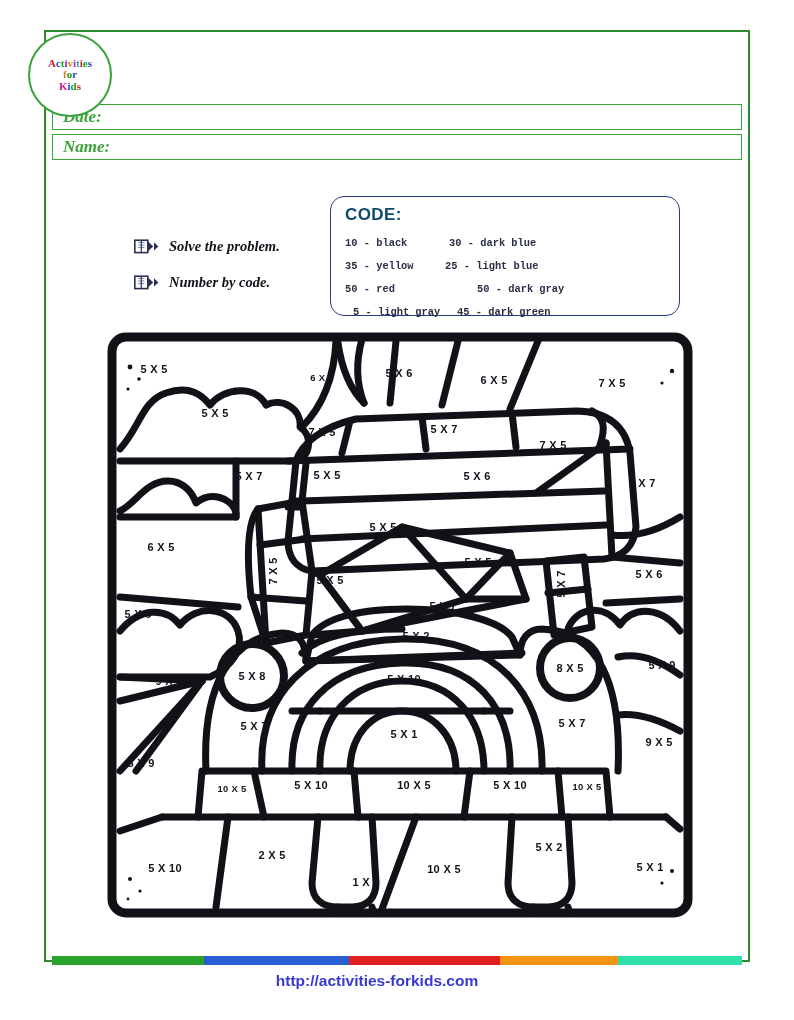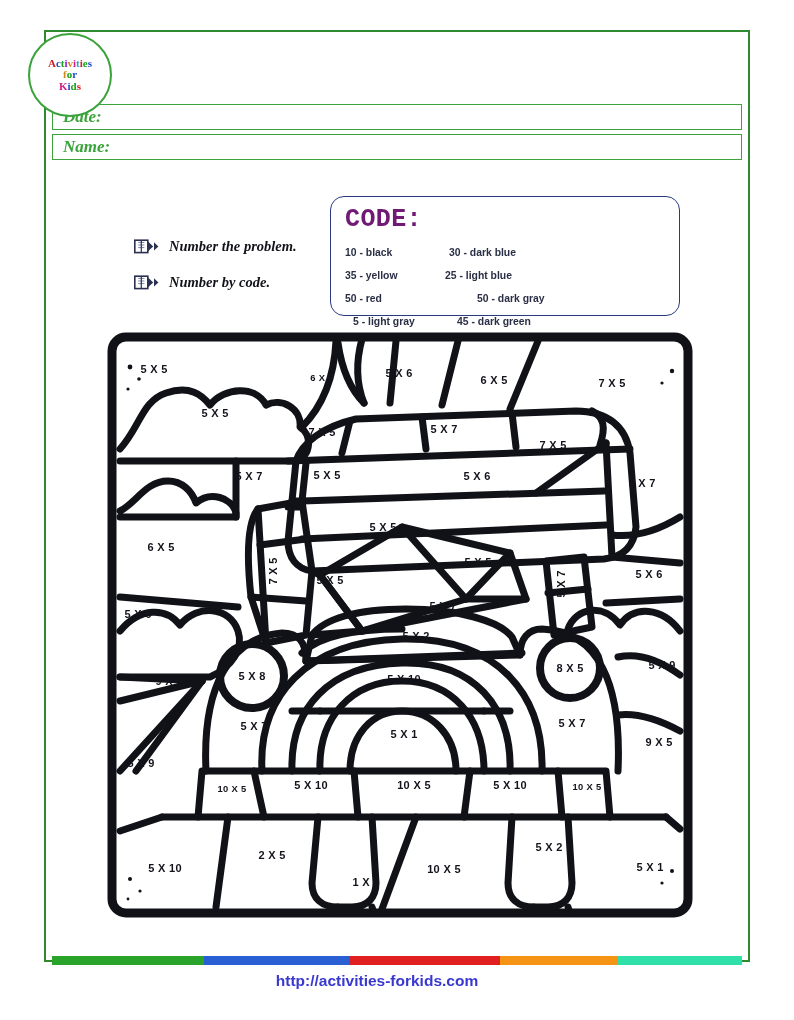--- a/index.html
+++ b/index.html
@@ -101,27 +101,27 @@
   .codebox{
     position:absolute;
     left:330px;top:196px;
     width:350px;height:120px;
     border:1.6px solid #2b3a80;
     border-radius:14px;
     box-sizing:border-box;
     padding:8px 12px 0 14px;
   }
   .codebox .ct{
-    font-family:Liberation Mono, monospace;
-    font-weight:bold;font-size:25px;color:#701a75;
+    font-family:Liberation Sans, sans-serif;
+    font-weight:bold;font-size:17px;color:#0c4a6e;
     letter-spacing:.4px;margin-bottom:7px;
   }
   .code-grid{display:flex;flex-wrap:wrap;}
   .code-item{
-    font-family:Liberation Sans, sans-serif;
+    font-family:Liberation Mono, monospace;
     font-size:10.4px;color:#2a2f45;font-weight:bold;
     height:23px;line-height:23px;white-space:nowrap;
   }
   .cw1{width:104px}.cw2{width:132px}.cw3{width:100px}
   .code-item.ind{padding-left:8px;}
   
   .puzzle{
     position:absolute;
     left:106px;top:331px;
     width:588px;height:588px;
@@ -186,21 +186,21 @@
         <svg width="26" height="15" viewBox="0 0 26 15">
           <rect x="0.8" y="1.2" width="13" height="12.4" fill="#fff" stroke="#2b3050" stroke-width="1.6"></rect>
           <line x1="4.2" y1="3.4" x2="10.4" y2="3.4" stroke="#7b84a8" stroke-width="1"></line>
           <line x1="4.2" y1="6" x2="10.4" y2="6" stroke="#7b84a8" stroke-width="1"></line>
           <line x1="4.2" y1="8.6" x2="10.4" y2="8.6" stroke="#7b84a8" stroke-width="1"></line>
           <line x1="7.3" y1="1.2" x2="7.3" y2="13.6" stroke="#2b3050" stroke-width="1.2"></line>
           <path d="M13.8 2.2 L19.2 7.4 L13.8 12.6 Z" fill="#2b3050"></path>
           <path d="M20 3.2 L24.4 7.4 L20 11.6 Z" fill="#2b3050"></path>
         </svg>
       </span>
-      <span class="ins-txt">Number the problem.</span>
+      <span class="ins-txt">Solve the problem.</span>
     </div>
     <div class="ins-row">
       <span class="ins-icon">
         <svg width="26" height="15" viewBox="0 0 26 15">
           <rect x="0.8" y="1.2" width="13" height="12.4" fill="#fff" stroke="#2b3050" stroke-width="1.6"></rect>
           <line x1="4.2" y1="3.4" x2="10.4" y2="3.4" stroke="#7b84a8" stroke-width="1"></line>
           <line x1="4.2" y1="6" x2="10.4" y2="6" stroke="#7b84a8" stroke-width="1"></line>
           <line x1="4.2" y1="8.6" x2="10.4" y2="8.6" stroke="#7b84a8" stroke-width="1"></line>
           <line x1="7.3" y1="1.2" x2="7.3" y2="13.6" stroke="#2b3050" stroke-width="1.2"></line>
           <path d="M13.8 2.2 L19.2 7.4 L13.8 12.6 Z" fill="#2b3050"></path>

